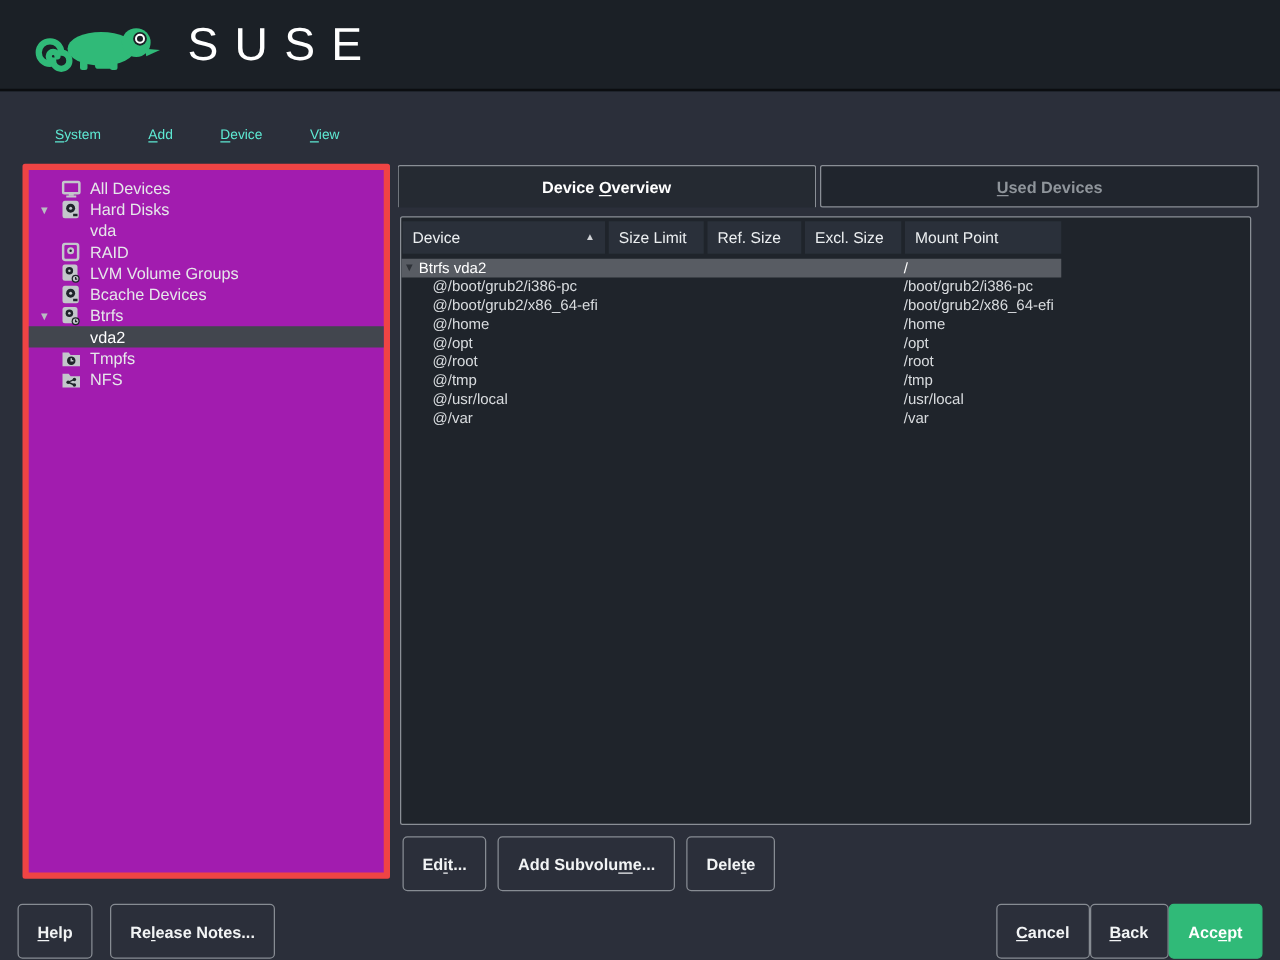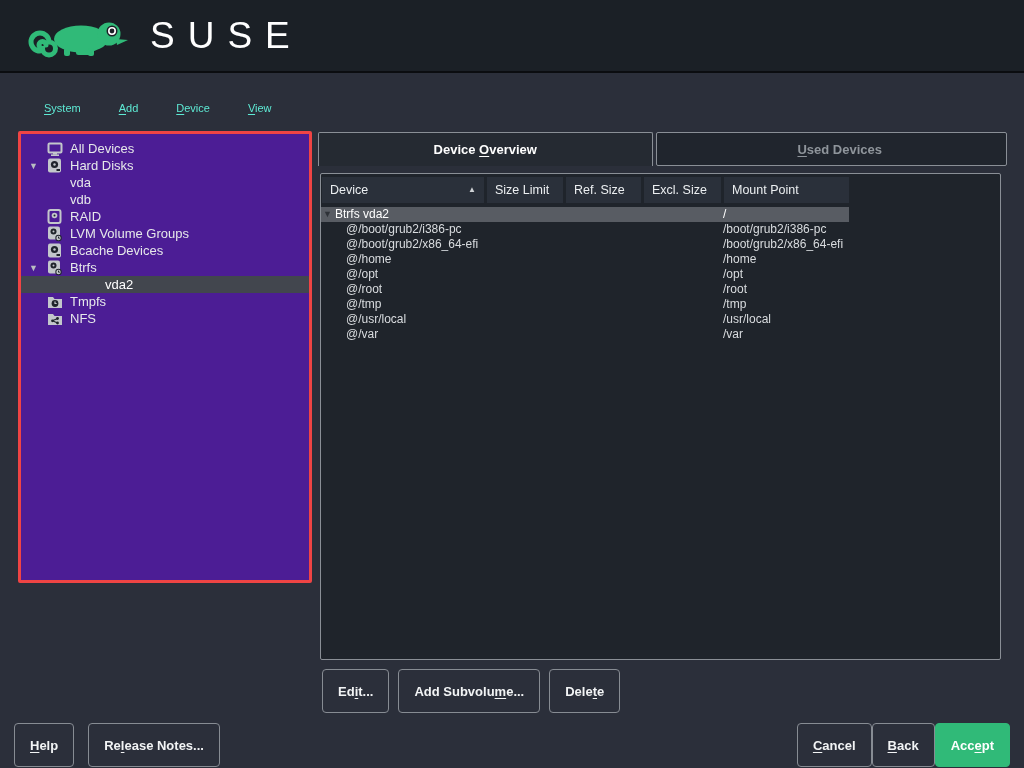--- a/index.html
+++ b/index.html
@@ -25,35 +25,35 @@
 
   
   .menubar {
     position:absolute; left:24px; top:97px; height:22px;
     display:flex; gap:18px; align-items:center;
   }
   .menu-item { font-size:11px; color:#5eead4; cursor:default;margin-left:20px; }
 
   
   .sidebar {
-    position:absolute; left:18px; top:131px; width:294px; height:452px;
-    background:#4c1d95; border:3px solid #ef4444; border-radius:2px;
+    position:absolute; left:18px; top:131px; width:294px; height:572px;
+    background:#a21caf; border:5px solid #ef4444; border-radius:2px;
     padding-top:6px;
   }
   .ti {
     height:17px; display:flex; align-items:center;
     font-size:13px; color:#e6e8ea; white-space:nowrap;
   }
   .ti .twisty {
     width:18px; margin-left:8px; font-size:9px; color:#b9bdc2; text-align:left;
   }
   .ti .no-twisty { width:18px; margin-left:8px; }
   .ti .ticon { width:17px; height:16px; margin-right:6px; display:inline-flex; }
   .ti .no-icon { width:23px; }
-  .ti.sel { background:#42464e; color:#ffffff;padding-left:35px; }
+  .ti.sel { background:#42464e; color:#ffffff; }
 
   
   .tabbar {
     position:absolute; left:318px; top:132px; width:689px; height:34px;
     display:flex; gap:3px;
   }
   .tab {
     flex:1; display:flex; align-items:center; justify-content:center;
     font-size:13px; font-weight:700;
   }
@@ -165,25 +165,20 @@
     </span>
     <span>Hard Disks</span>
   </div>
 
   <div class="ti">
     <span class="no-twisty"></span>
       <span class="no-icon"></span>
     <span>vda</span>
   </div>
 
-  <div class="ti">
-    <span class="no-twisty"></span>
-      <span class="no-icon"></span>
-    <span>vdb</span>
-  </div>
 
   <div class="ti">
     <span class="no-twisty"></span>
     <span class="ticon">
       <svg width="16" height="16" viewBox="0 0 16 16">
           <rect x="1.5" y="1" width="12" height="13" rx="2" fill="none" stroke="#c3c7cb" stroke-width="2"></rect>
           <circle cx="7.5" cy="6.5" r="2.8" fill="#c3c7cb"></circle>
           <circle cx="7.5" cy="6.5" r="1" fill="#1f242b"></circle>
         </svg>
     </span>

